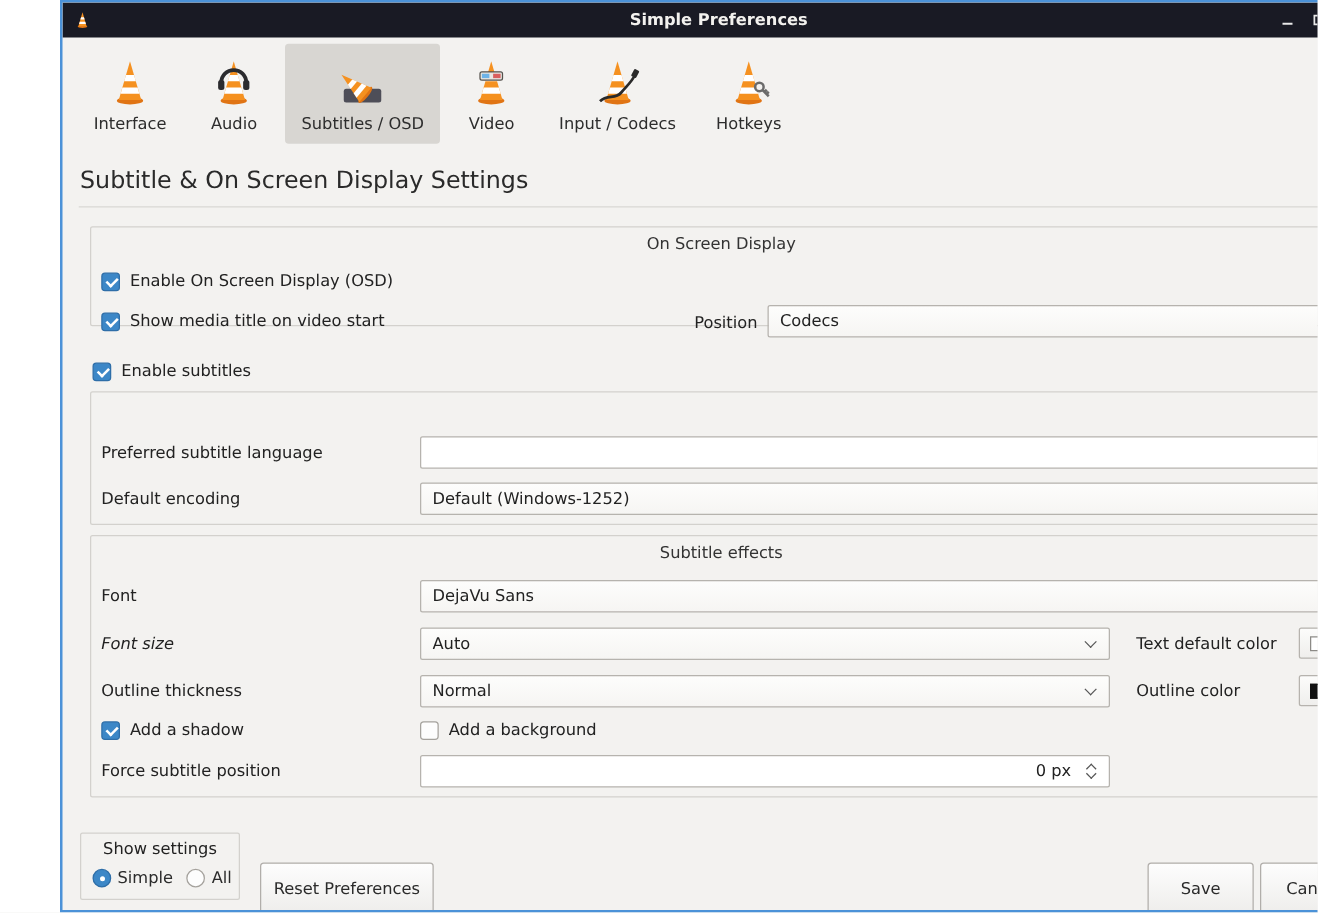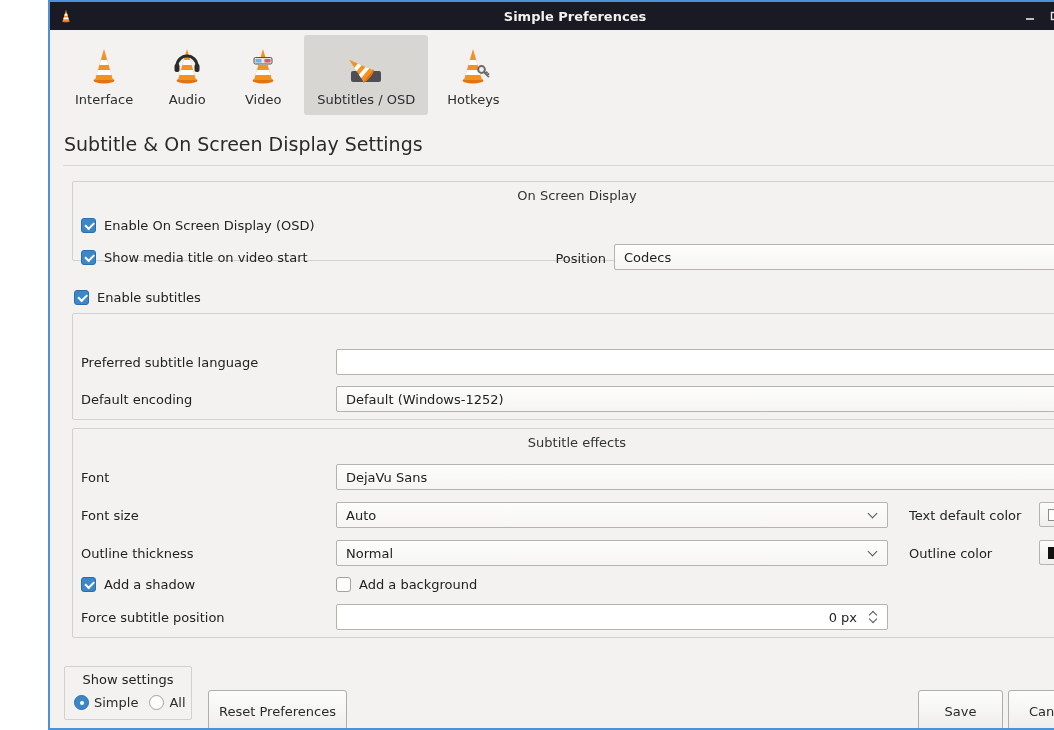--- a/index.html
+++ b/index.html
@@ -186,50 +186,63 @@
           <polygon points="18.8,16 25.2,16 26.7,21 17.3,21" fill="#ffffff"></polygon>
           <polygon points="15.9,26 28.1,26 29.5,31 14.5,31" fill="#ffffff"></polygon>
           <path d="M12 22 A10 10 0 0 1 32 22" fill="none" stroke="#2b2b2e" stroke-width="3"></path>
           <rect x="9.5" y="20" width="5" height="8" rx="2" fill="#2b2b2e"></rect>
           <rect x="29.5" y="20" width="5" height="8" rx="2" fill="#2b2b2e"></rect>
         </svg>
       </span>
       <span class="tblabel">Audio</span>
     </div>
 
-    <div class="tbitem">
-      <span class="tbicon">
-        <svg width="44" height="44" viewBox="0 0 44 44">
-          <ellipse cx="22" cy="36.5" rx="10.5" ry="3" fill="#e07414"></ellipse>
-          <polygon points="22,5 31,36 13,36" fill="#f59120"></polygon>
-          <polygon points="18.8,16 25.2,16 26.7,21 17.3,21" fill="#ffffff"></polygon>
-          <polygon points="15.9,26 28.1,26 29.5,31 14.5,31" fill="#ffffff"></polygon>
-          <rect x="13" y="13.5" width="18" height="6.5" rx="1.5" fill="#e8e6e2" stroke="#55524e" stroke-width="1"></rect>
-          <rect x="14.5" y="15" width="6" height="3.5" fill="#6db3e8"></rect>
-          <rect x="23.5" y="15" width="6" height="3.5" fill="#d95f5f"></rect>
-        </svg>
-      </span>
-      <span class="tblabel">Video</span>
-    </div>
-
     <div class="tbitem selected">
       <span class="tbicon">
         <svg width="44" height="44" viewBox="0 0 44 44">
           <rect x="7" y="27" width="30" height="11" rx="2" fill="#4e4e58"></rect>
           <g transform="rotate(-50 22 30)">
             <ellipse cx="22" cy="33" rx="8.2" ry="2.3" fill="#e07414"></ellipse>
             <polygon points="22,8 29.5,33 14.5,33" fill="#f59120"></polygon>
             <polygon points="19.3,17 24.7,17 25.9,21 18.1,21" fill="#fff"></polygon>
             <polygon points="16.9,25 27.1,25 28.2,29 15.8,29" fill="#fff"></polygon>
           </g>
         </svg>
       </span>
       <span class="tblabel">Subtitles / OSD</span>
     </div>
 
+    <div class="tbitem">
+      <span class="tbicon">
+        <svg width="44" height="44" viewBox="0 0 44 44">
+          <ellipse cx="22" cy="36.5" rx="10.5" ry="3" fill="#e07414"></ellipse>
+          <polygon points="22,5 31,36 13,36" fill="#f59120"></polygon>
+          <polygon points="18.8,16 25.2,16 26.7,21 17.3,21" fill="#ffffff"></polygon>
+          <polygon points="15.9,26 28.1,26 29.5,31 14.5,31" fill="#ffffff"></polygon>
+          <rect x="13" y="13.5" width="18" height="6.5" rx="1.5" fill="#e8e6e2" stroke="#55524e" stroke-width="1"></rect>
+          <rect x="14.5" y="15" width="6" height="3.5" fill="#6db3e8"></rect>
+          <rect x="23.5" y="15" width="6" height="3.5" fill="#d95f5f"></rect>
+        </svg>
+      </span>
+      <span class="tblabel">Video</span>
+    </div>
+
+    <div class="tbitem">
+      <span class="tbicon">
+        <svg width="44" height="44" viewBox="0 0 44 44">
+          <ellipse cx="22" cy="36.5" rx="10.5" ry="3" fill="#e07414"></ellipse>
+          <polygon points="22,5 31,36 13,36" fill="#f59120"></polygon>
+          <polygon points="18.8,16 25.2,16 26.7,21 17.3,21" fill="#ffffff"></polygon>
+          <polygon points="15.9,26 28.1,26 29.5,31 14.5,31" fill="#ffffff"></polygon>
+          <path d="M8 37 C14 31 20 36 25 30 S33 22 36 16" fill="none" stroke="#2a2a2a" stroke-width="2.2"></path>
+          <rect x="33.8" y="11.5" width="4.5" height="6.5" rx="1" fill="#2a2a2a" transform="rotate(28 36 15)"></rect>
+        </svg>
+      </span>
+      <span class="tblabel">Input / Codecs</span>
+    </div>
 
     <div class="tbitem">
       <span class="tbicon">
         <svg width="44" height="44" viewBox="0 0 44 44">
           <ellipse cx="22" cy="36.5" rx="10.5" ry="3" fill="#e07414"></ellipse>
           <polygon points="22,5 31,36 13,36" fill="#f59120"></polygon>
           <polygon points="18.8,16 25.2,16 26.7,21 17.3,21" fill="#ffffff"></polygon>
           <polygon points="15.9,26 28.1,26 29.5,31 14.5,31" fill="#ffffff"></polygon>
           <circle cx="30.5" cy="25.5" r="3.4" fill="none" stroke="#6b6b6b" stroke-width="2"></circle>
           <path d="M33 28 L38 33 M36.2 31.2 L38 29.4 M34.6 29.6 L36.4 27.8" stroke="#6b6b6b" stroke-width="2" fill="none"></path>
@@ -276,21 +289,21 @@
 
   <div class="group g-fx">
     <div class="gtitle">Subtitle effects</div>
 
     <div class="label" style="left:8px; top:41px;">Font</div>
     <div class="field" style="left:263px; top:35px; width:739px;">
       <span class="val">DejaVu Sans</span>
       <span class="dd-arrow"></span>
     </div>
 
-    <div class="label" style="left:8px; top:79px;">Font size</div>
+    <div class="label" style="left:8px; top:79px;font-style:italic;">Font size</div>
     <div class="field" style="left:263px; top:73px; width:552px;">
       <span class="val">Auto</span>
       <span class="dd-arrow"></span>
     </div>
     <div class="label" style="left:836px; top:79px;">Text default color</div>
     <div class="swatch-btn" style="left:966px; top:73px;">
       <span class="swatch-inner swatch-white"></span>
     </div>
 
     <div class="label" style="left:8px; top:117px;">Outline thickness</div>

